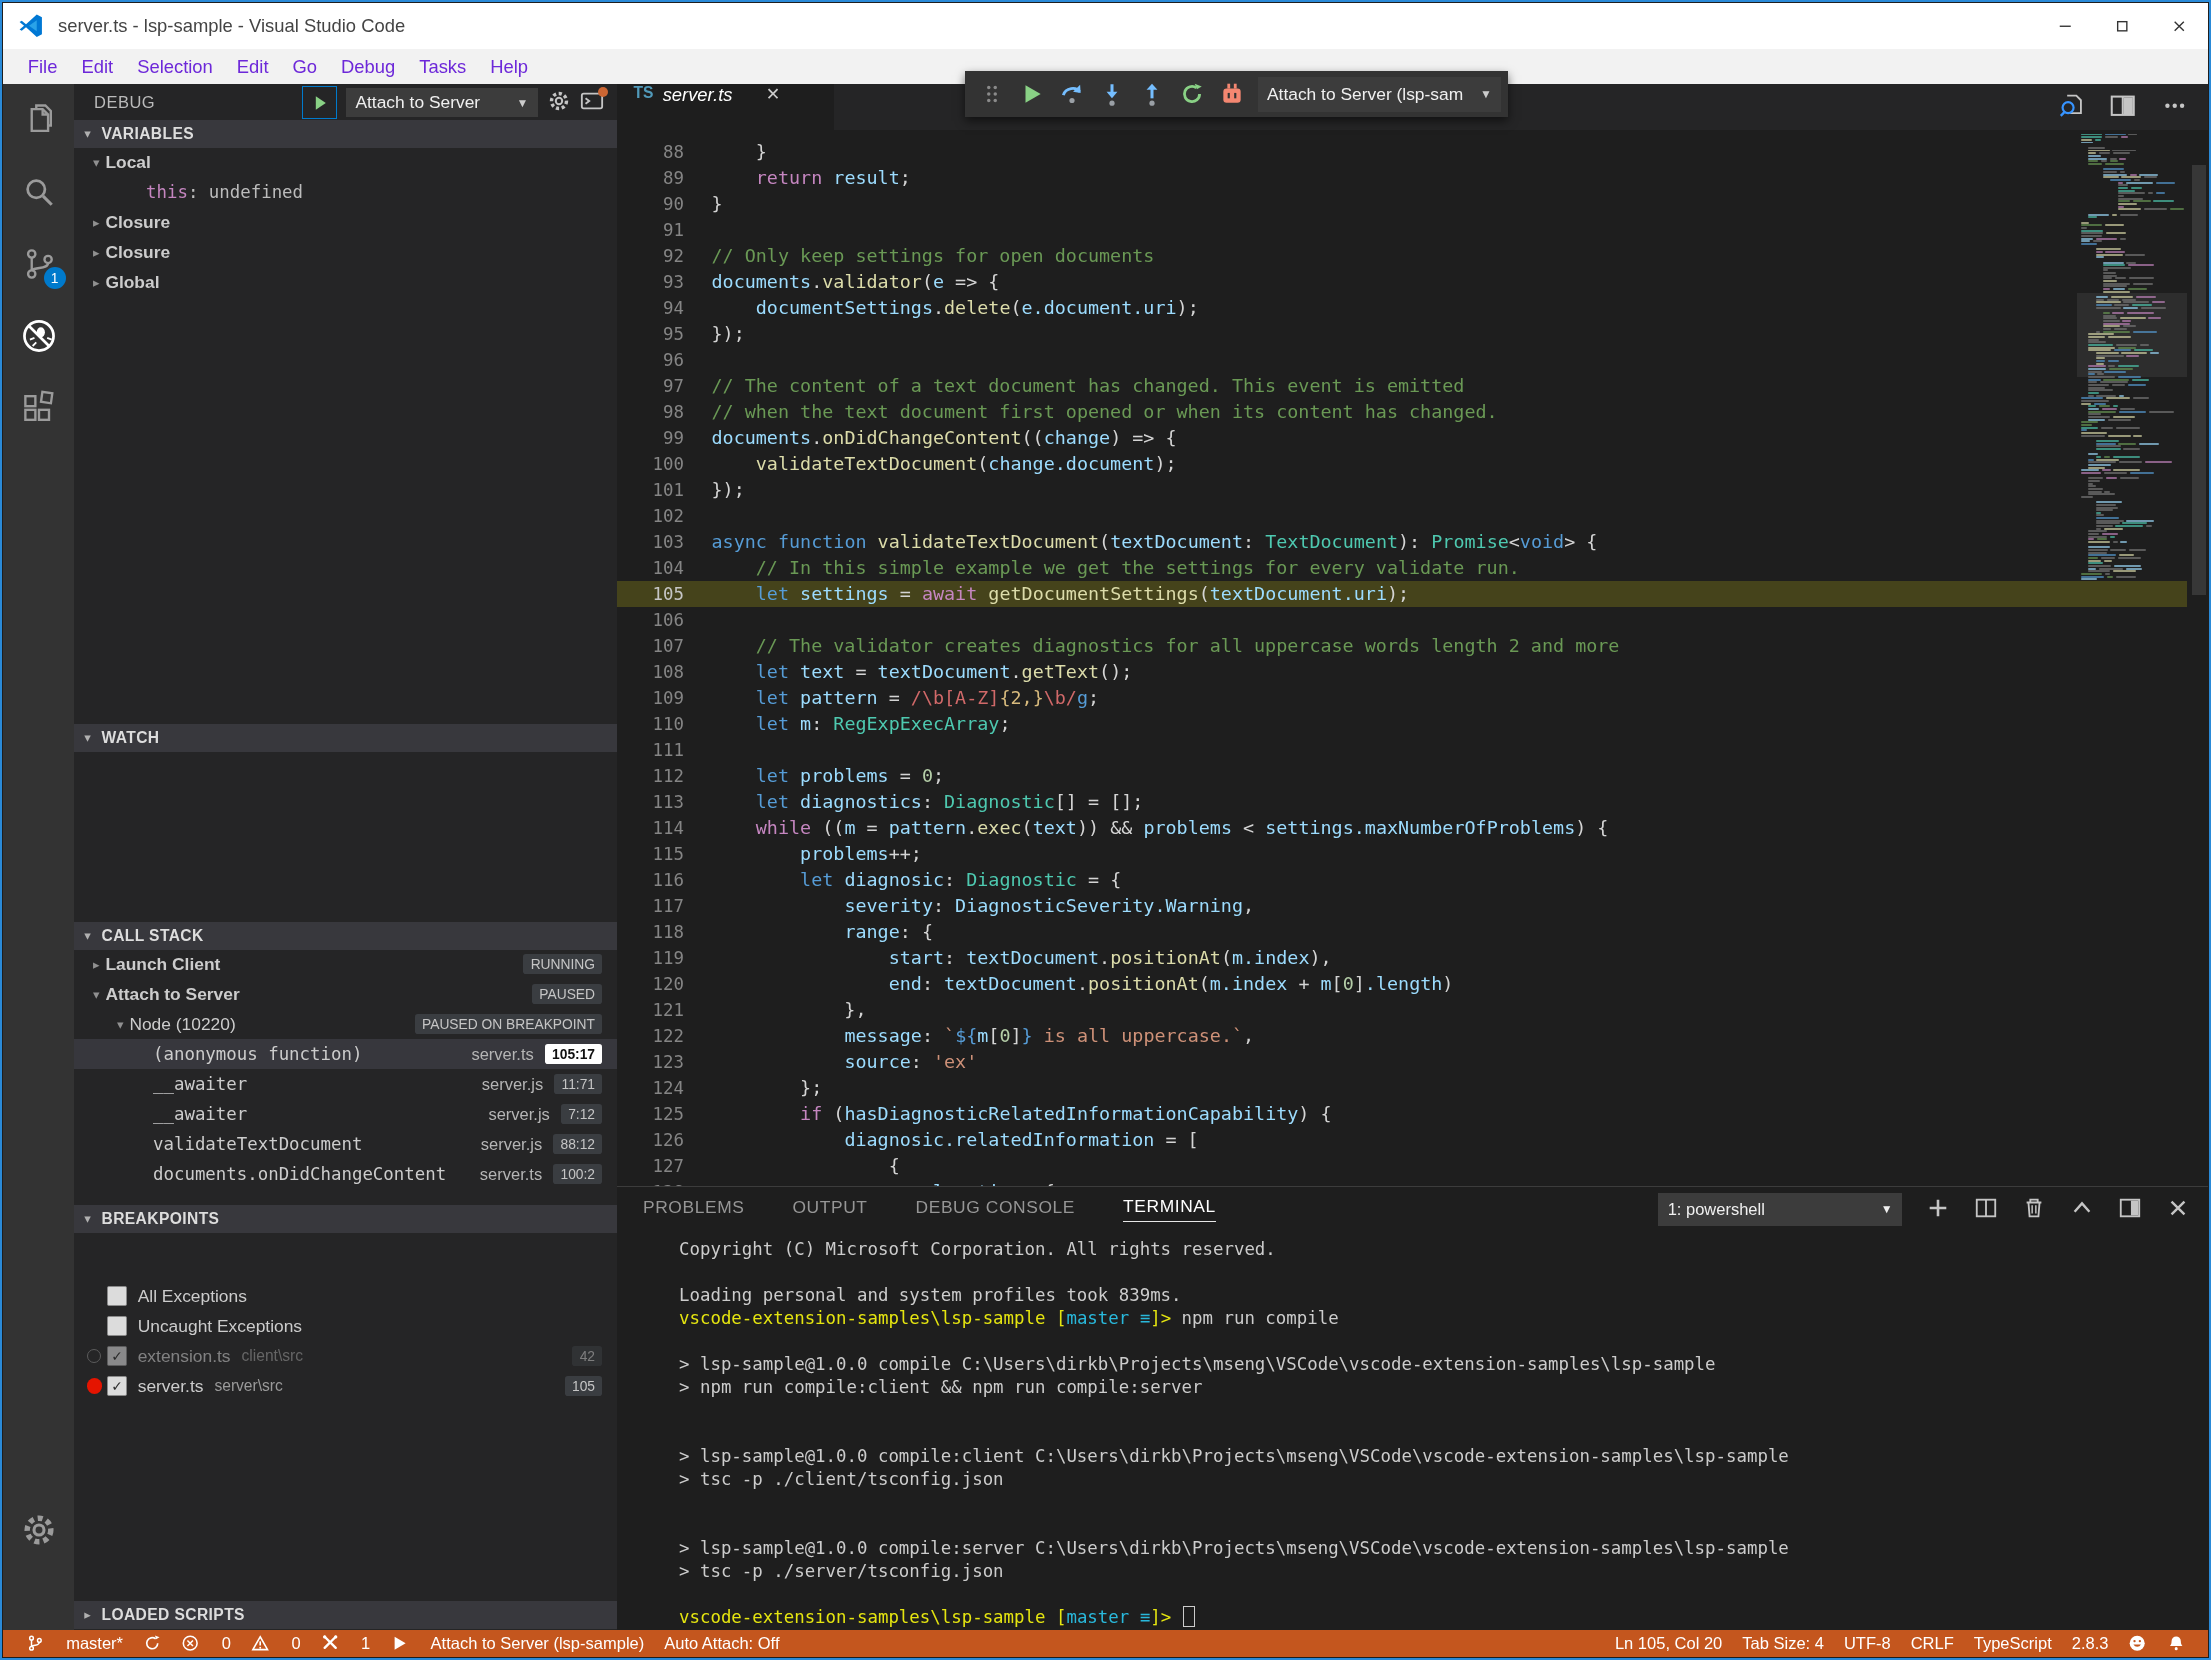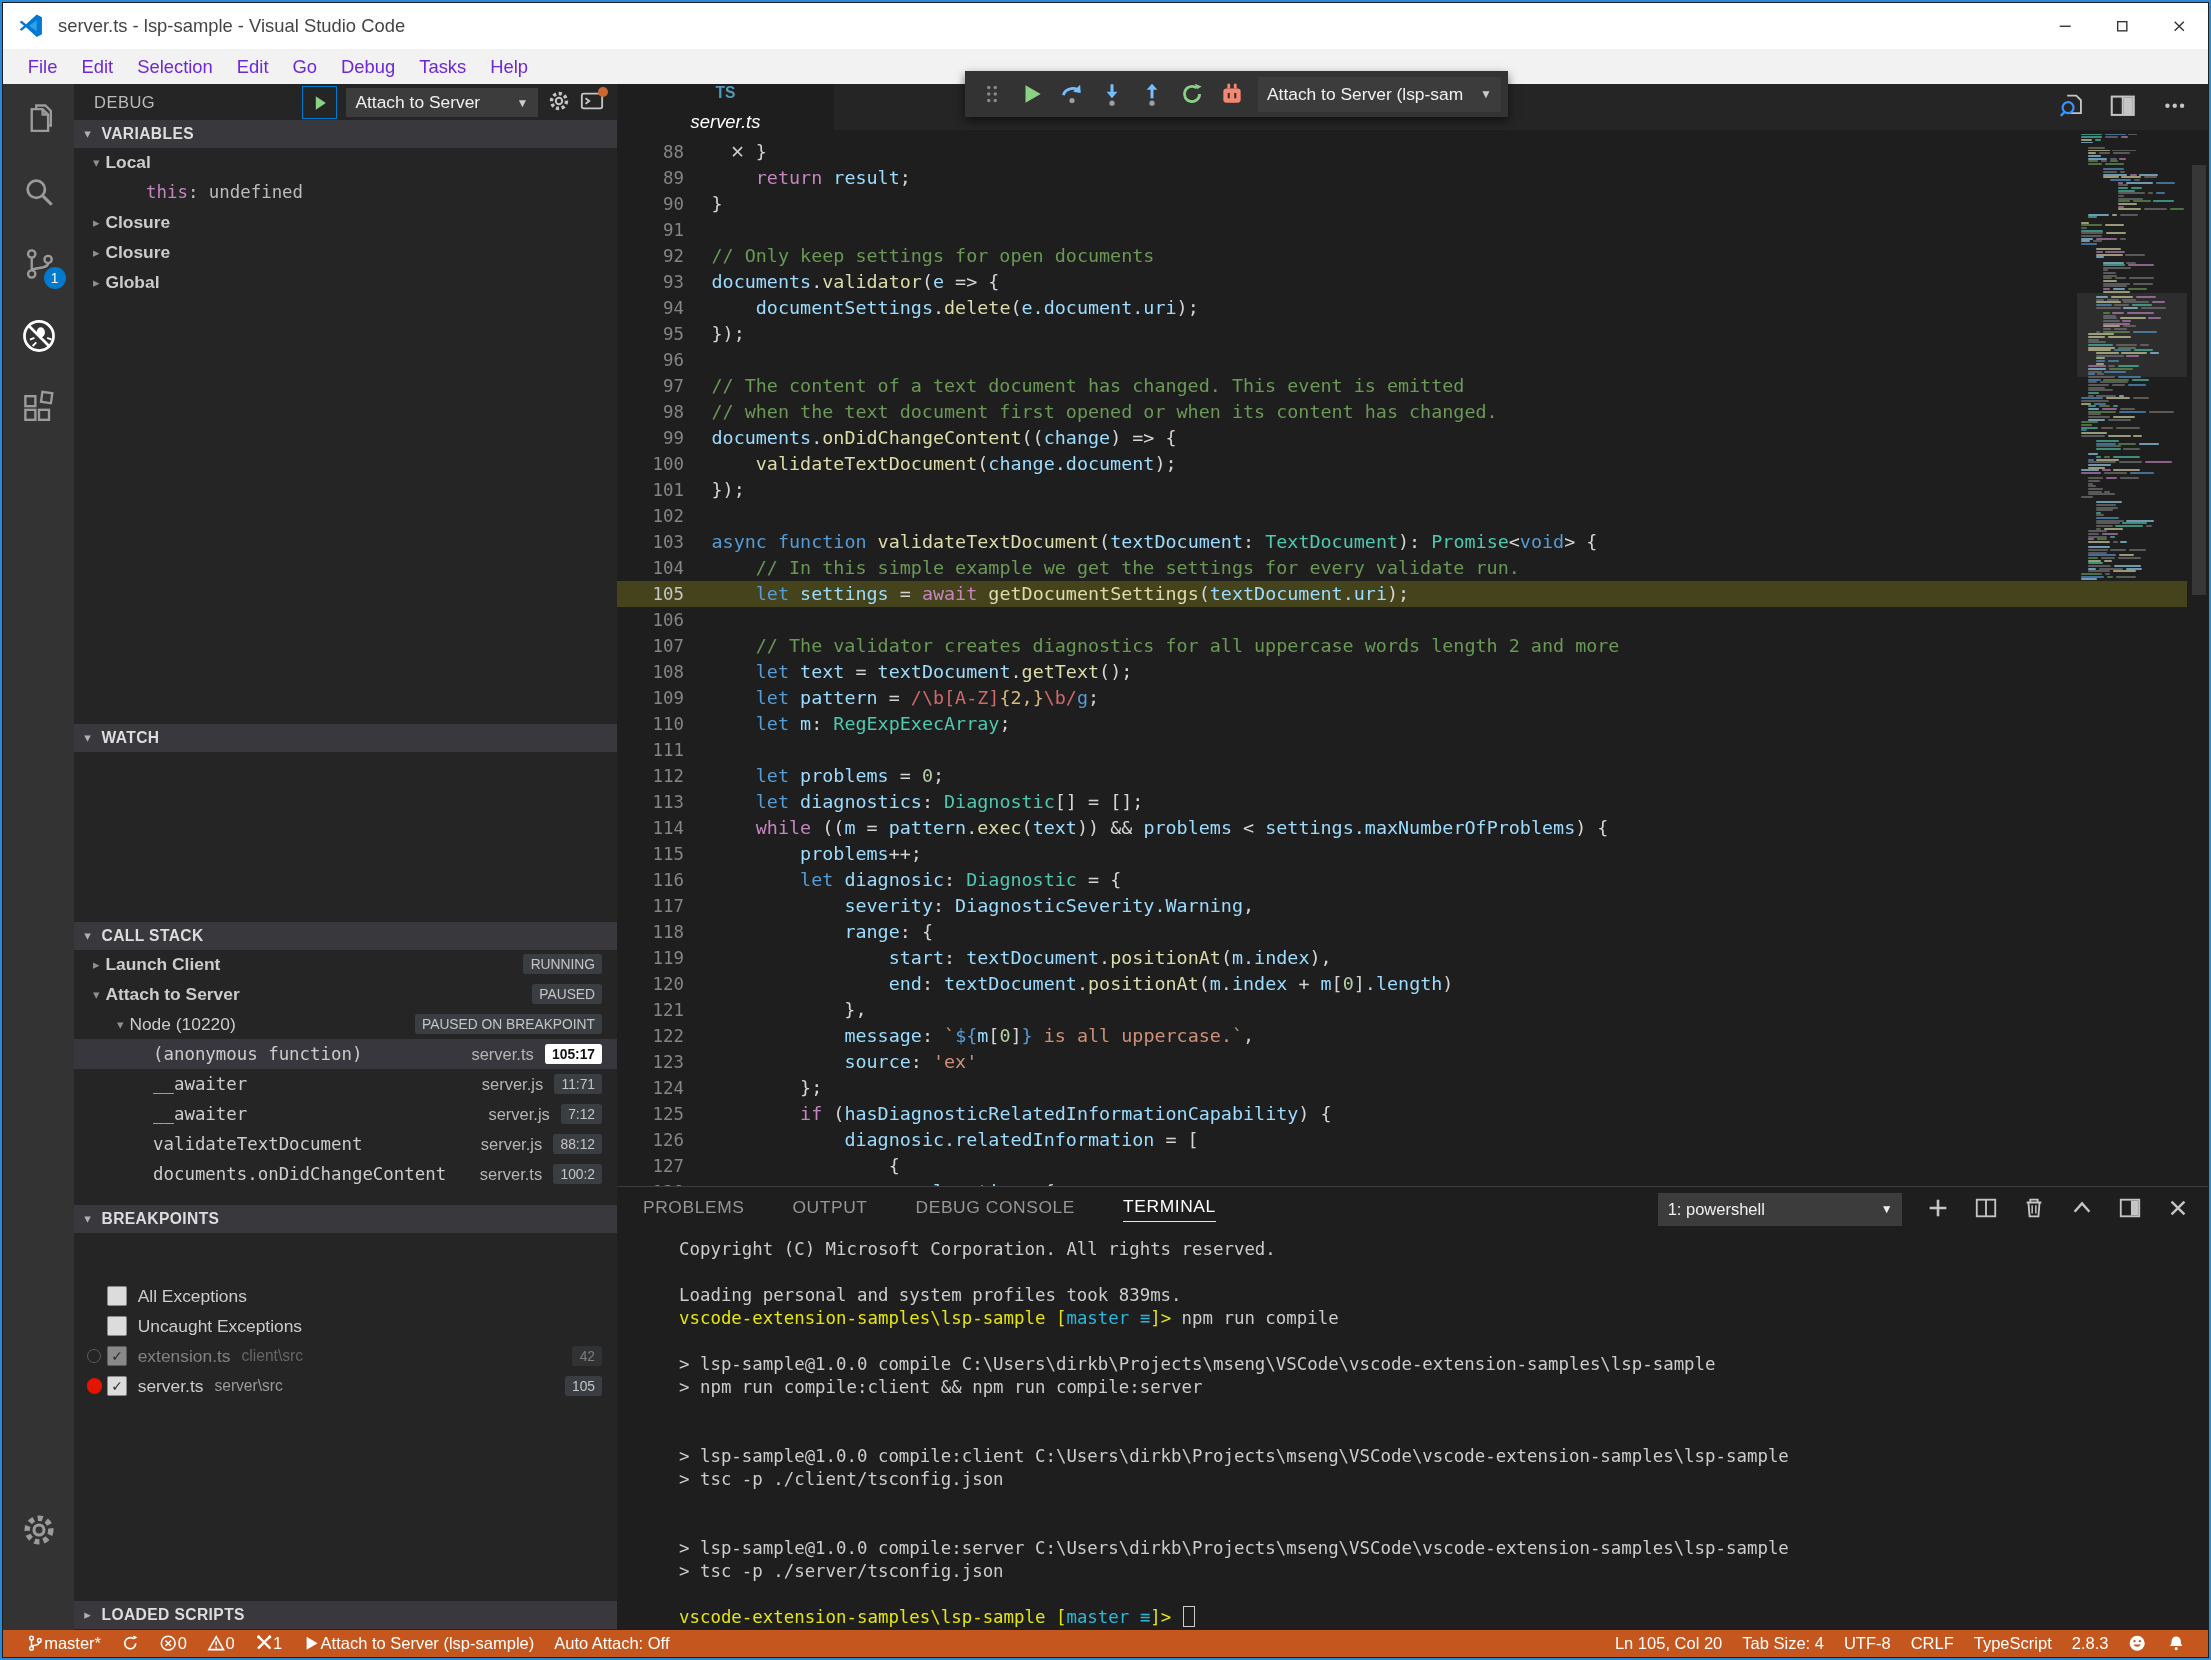--- a/index.html
+++ b/index.html
@@ -62,21 +62,21 @@
   .cb{width:17.4px;height:17.4px;background:#dcdcdc;border:0.9px solid #8a8a8a;border-radius:1.8px;flex:none;
       display:flex;align-items:center;justify-content:center;font-size:13.8px;color:#2d2d2d;}
   .bp-dot{width:15.6px;height:15.6px;border-radius:50%;flex:none;}
   .bp-dot.red{background:#e51400;}
   .bp-dot.off{border:1.8px solid #888;background:transparent;width:12px;height:12px;}
   .grayed{opacity:.55;}
 
   
   .editor-col{position:absolute;left:617px;top:84px;right:2.8px;bottom:30px;background:#1e1e1e;}
   .tabbar{position:absolute;left:0;top:0;right:0;height:46px;background:#252526;display:flex;}
-  .tab{background:#1e1e1e;display:flex;align-items:center;padding:0 16.5px;gap:9.2px;min-width:184px;flex-direction:column;}
+  .tab{background:#1e1e1e;display:flex;align-items:flex-start;padding:0 16.5px;gap:9.2px;min-width:184px;}
   .tab .ts{color:#519aba;font-weight:bold;font-size:15.6px;}
   .tab .lbl{color:#ffffff;font-style:italic;font-size:18.4px;}
   .tab .x{color:#cccccc;font-size:17.4px;margin-left:24px;}
   .ed-actions{margin-left:auto;display:flex;align-items:center;gap:24px;padding-right:20px;color:#c5c5c5;}
   .ed-actions svg{width:27.5px;height:27.5px;}
 
   .editor-view{position:absolute;left:0;top:46px;right:21px;height:1057px;overflow:hidden;
                font-family:"DejaVu Sans Mono","Liberation Mono",monospace;font-size:18.4px;line-height:26px;}
   .code-line{display:flex;height:26px;white-space:pre;position:relative;}
   .code-line.cur{background:#45431b;}
@@ -115,21 +115,21 @@
                align-items:center;justify-content:space-between;padding:0 9.2px;}
   .term-select .car{font-size:12px;}
   .terminal{position:absolute;left:62px;right:9.2px;top:51px;bottom:3.7px;overflow:hidden;
             font-family:"DejaVu Sans Mono","Liberation Mono",monospace;font-size:17.4px;line-height:23px;white-space:pre;}
   .tm-w{color:#cccccc}.tm-y{color:#e5e510}.tm-c{color:#29b8db}
   .cursor{display:inline-block;width:10px;height:19px;border:0.9px solid #cccccc;vertical-align:-3.7px;margin-left:1.8px;}
 
   
   .statusbar{position:absolute;left:2.8px;right:2.8px;bottom:2.8px;height:27.5px;background:#c4561e;color:#ffffff;
              display:flex;align-items:center;font-size:16.5px;padding:0 13px;}
-  .sb-item{display:flex;align-items:center;gap:0;padding:0 10px;white-space:nowrap;}
+  .sb-item{display:flex;align-items:center;gap:22px;padding:0 10px;white-space:nowrap;}
   .sb-item svg{width:18.4px;height:18.4px;}
   .sb-right{margin-left:auto;display:flex;align-items:center;}
 </style>
 </head>
 <body>
 
 <div class="app">
 
   <div class="titlebar">
     <span class="logo">

